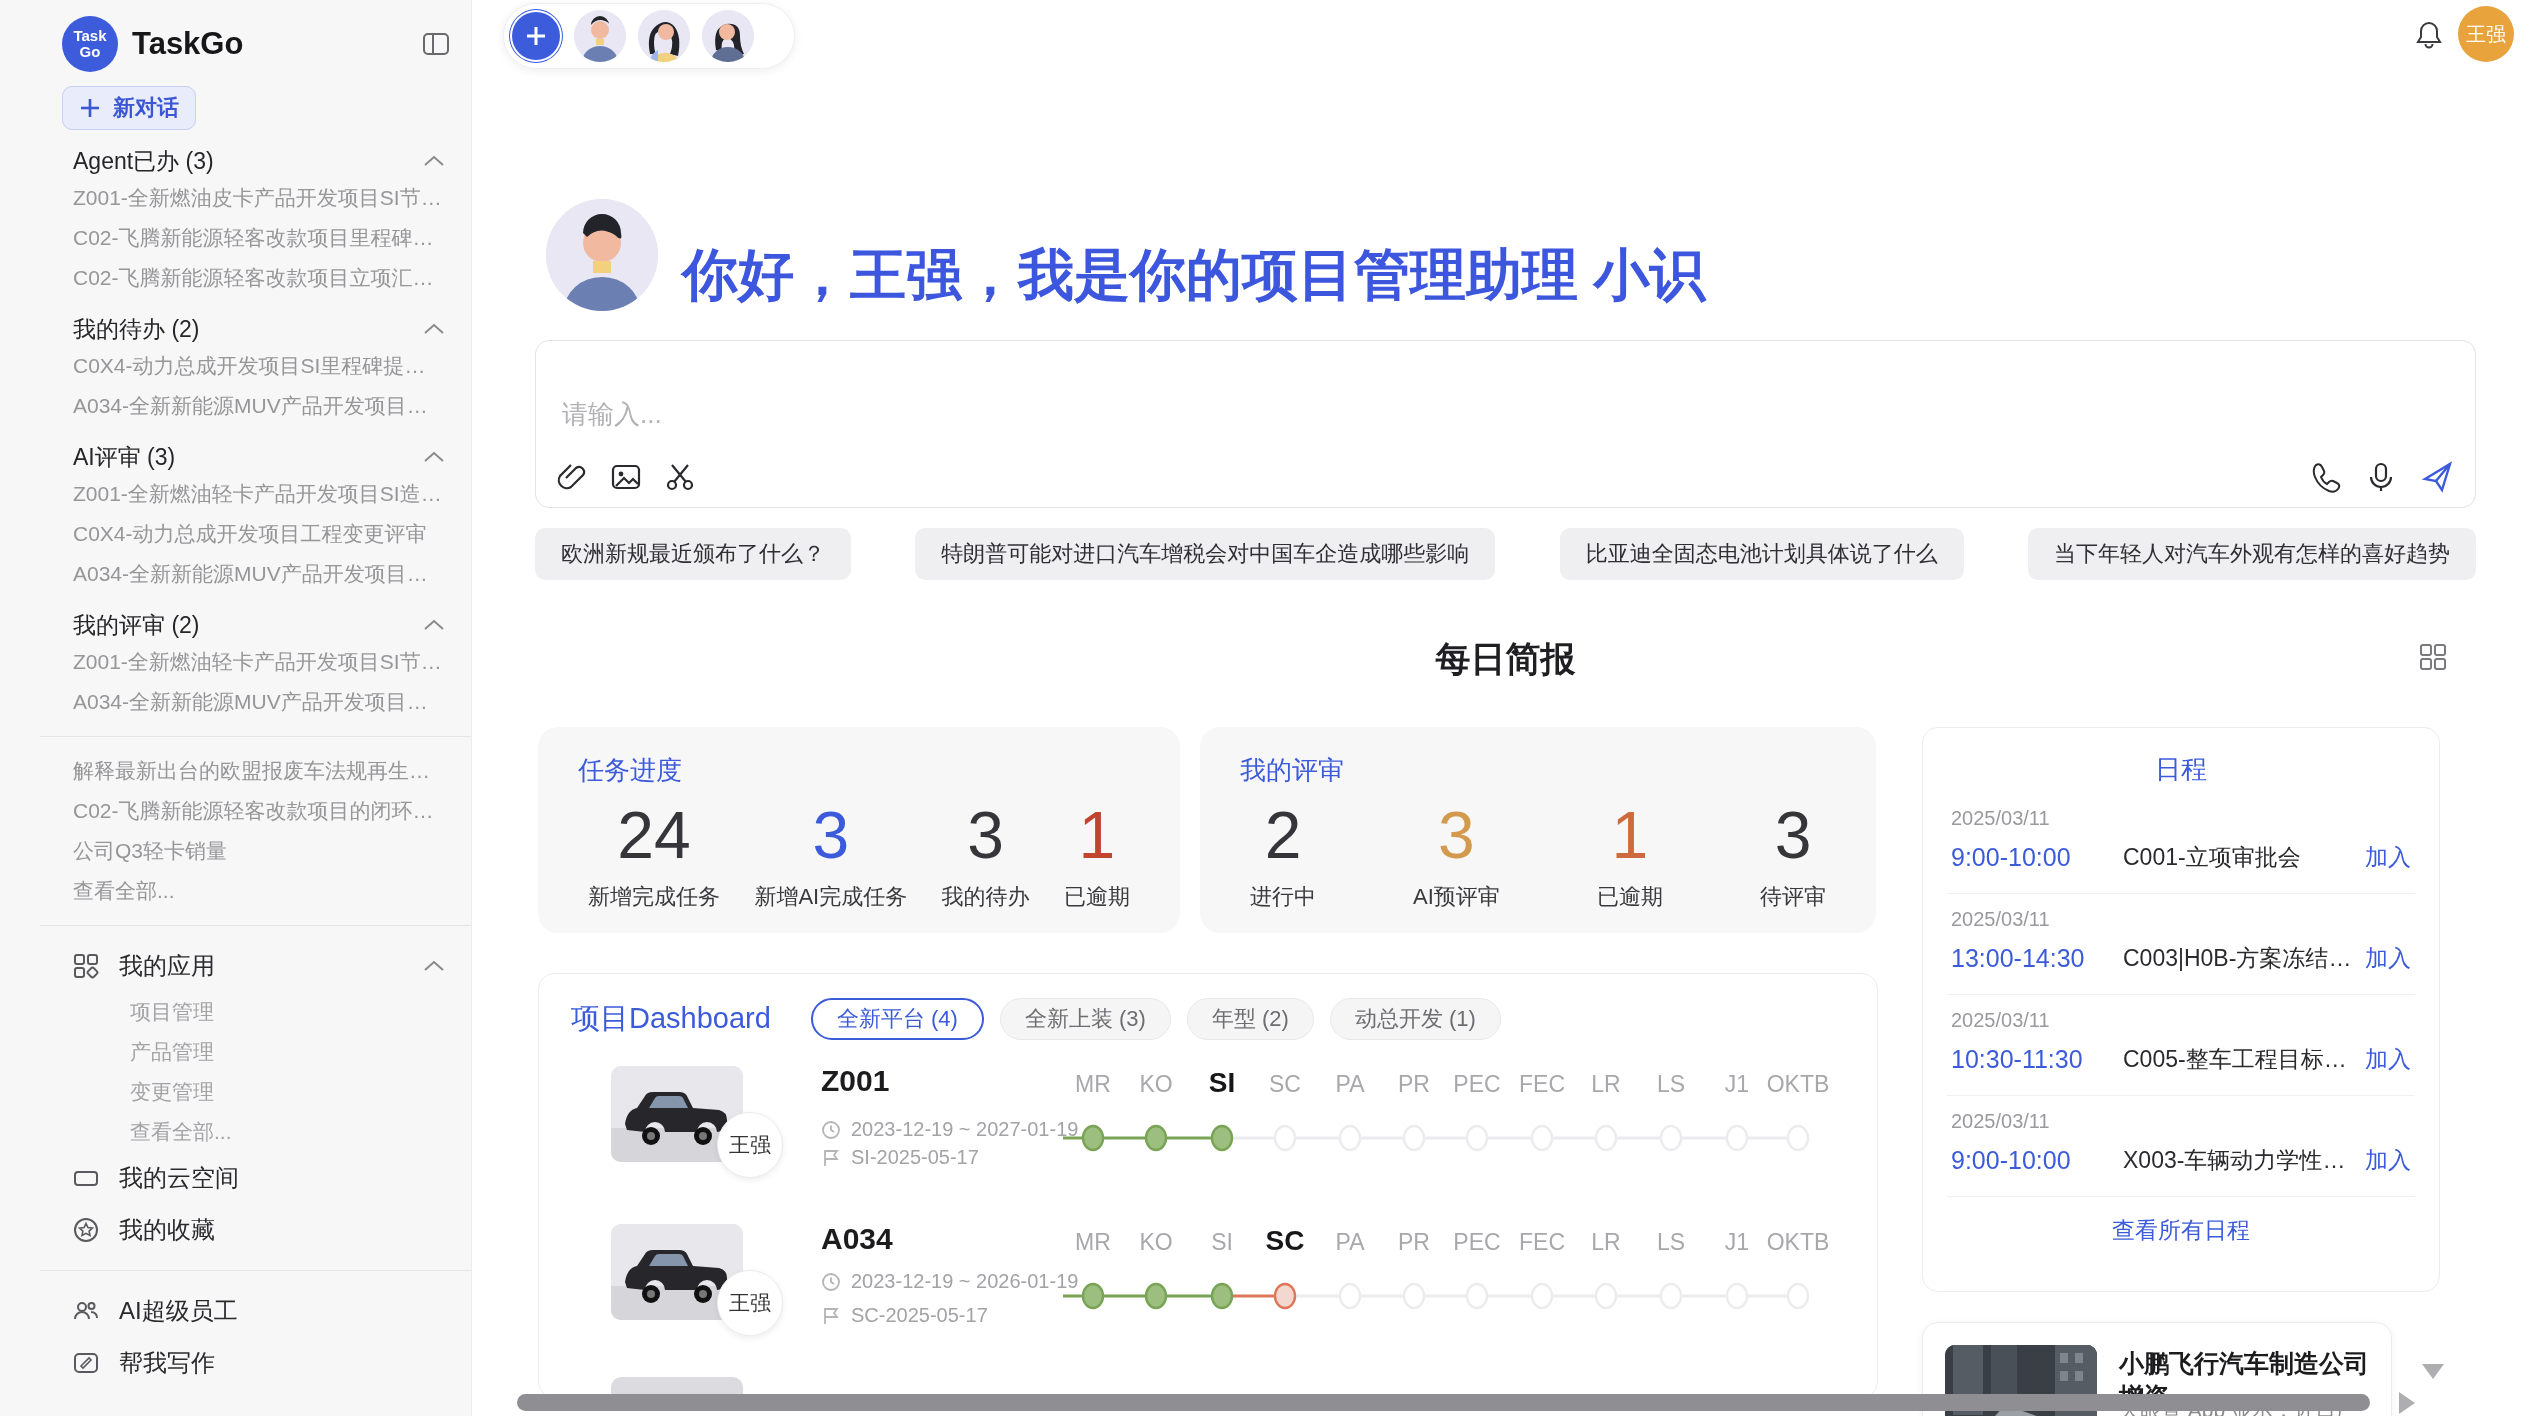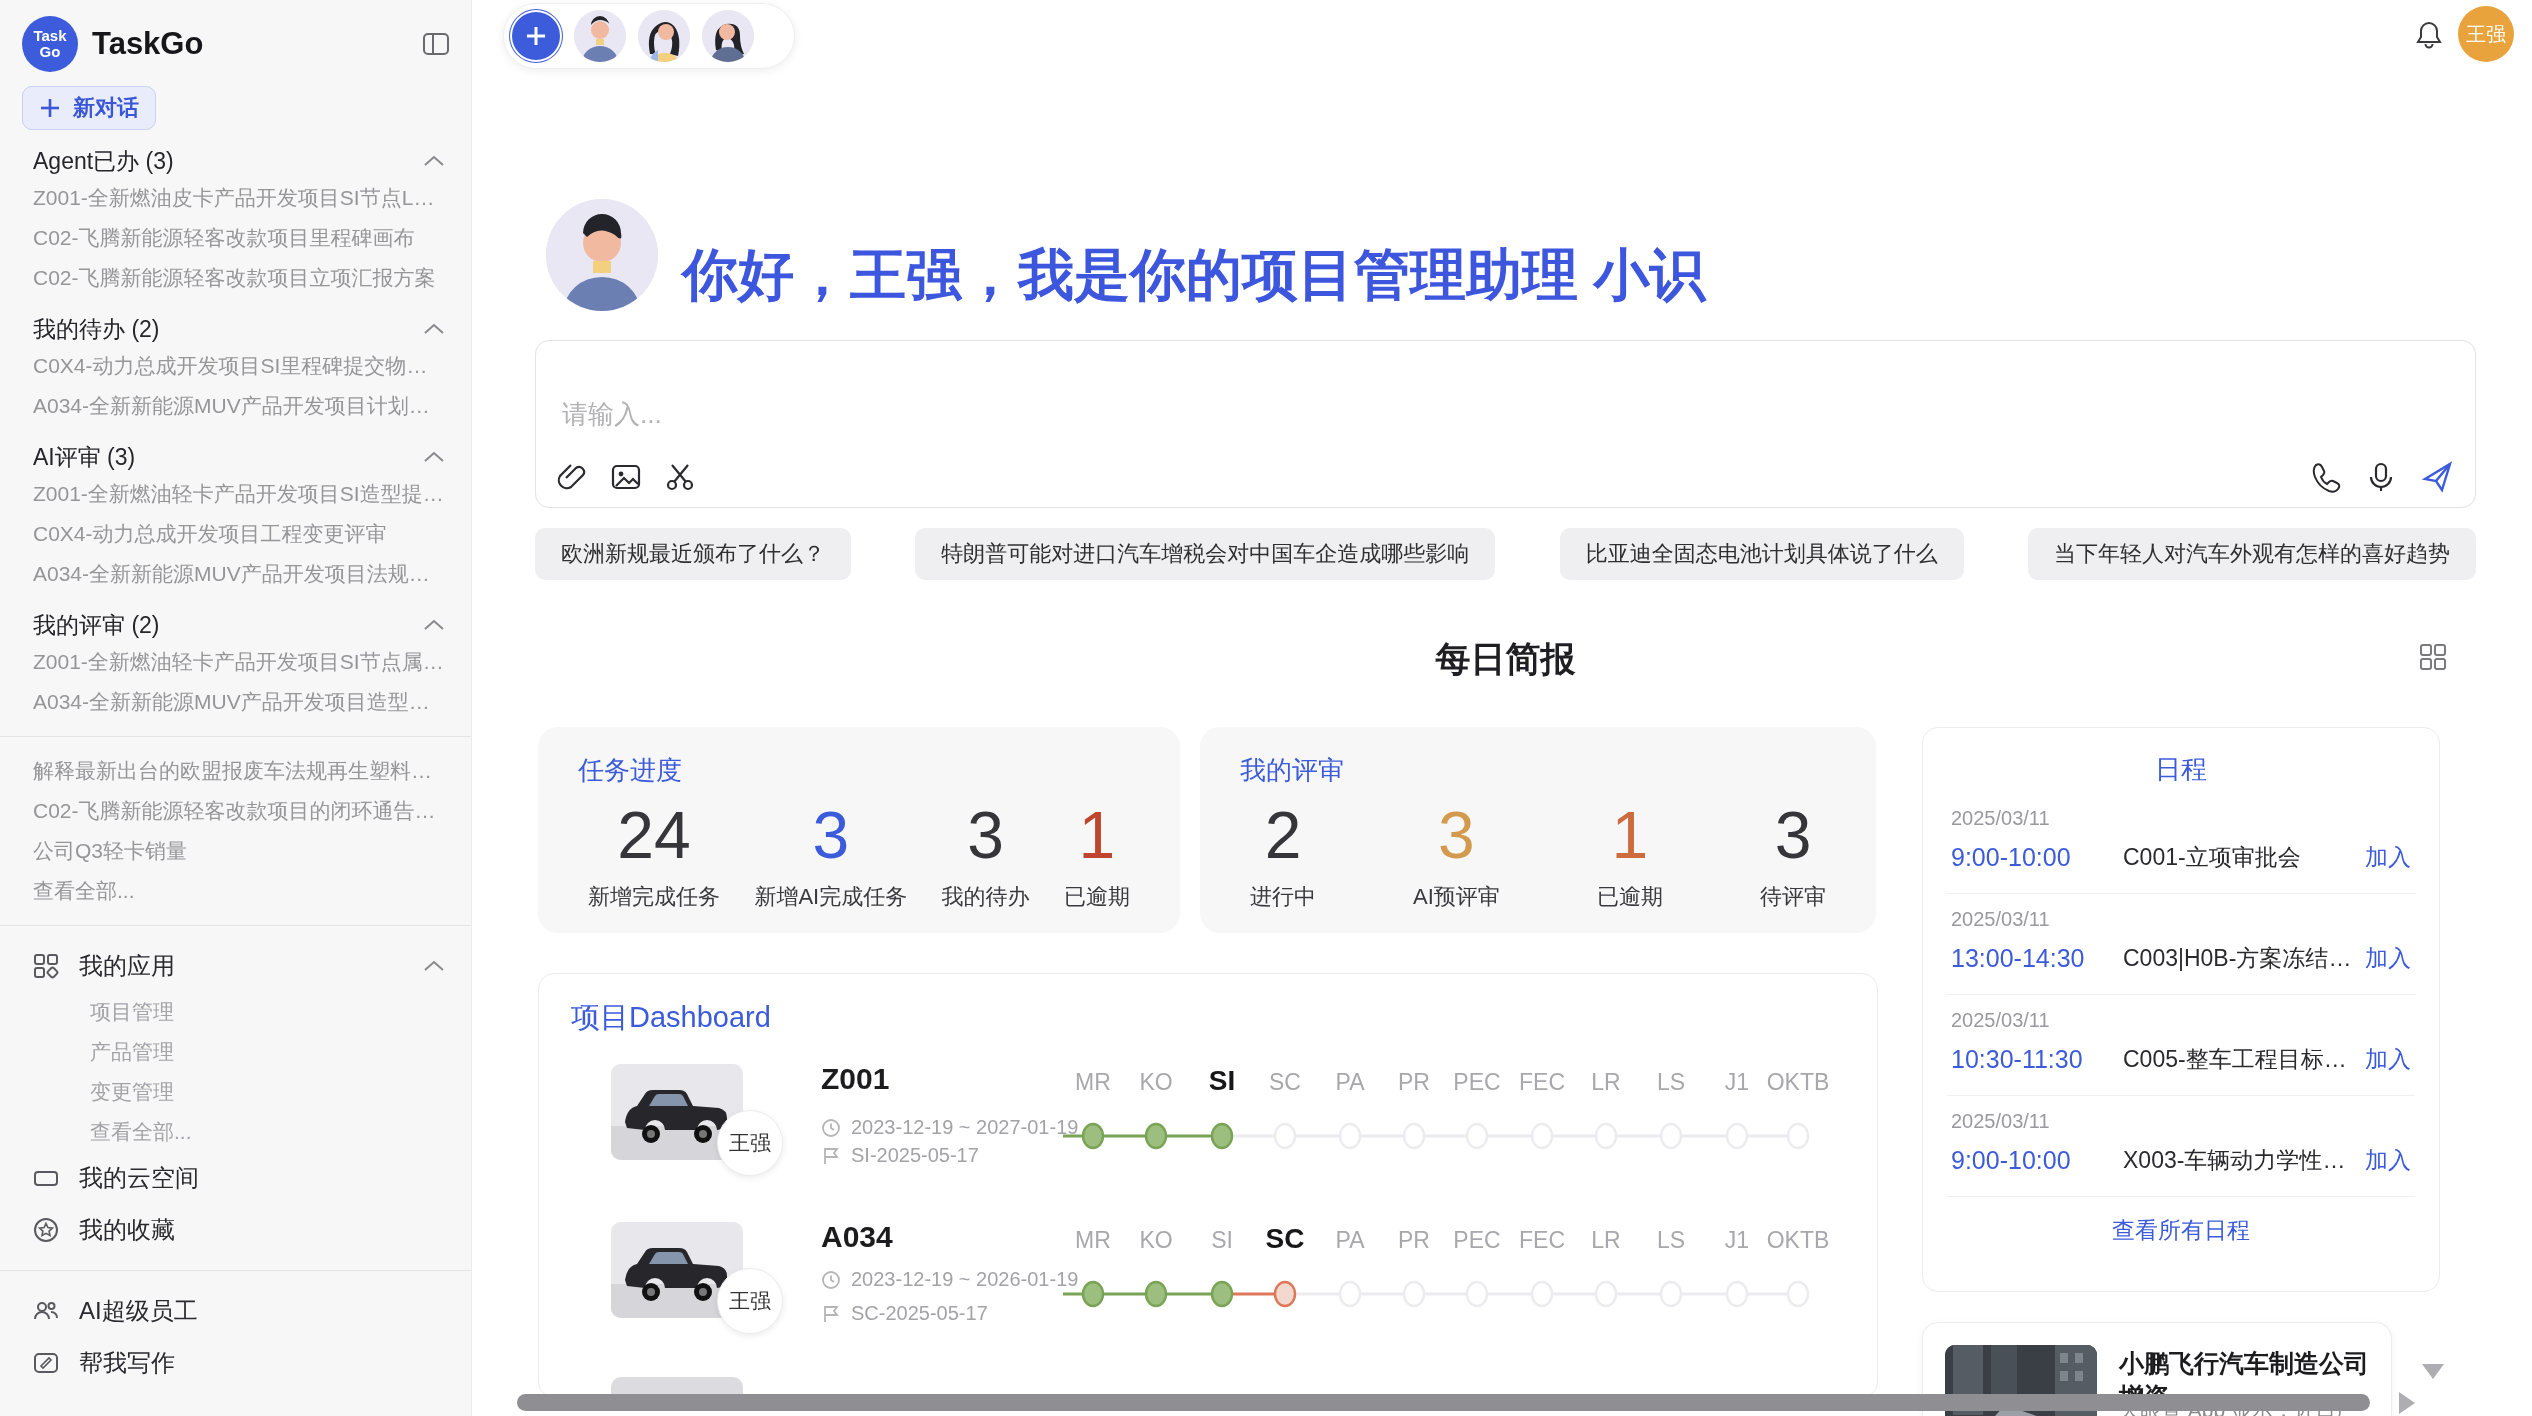--- a/index.html
+++ b/index.html
@@ -1,21 +1,21 @@
 <!DOCTYPE html>
 <html><head>
 <meta charset="utf-8">
 <style>
   * { margin:0; padding:0; box-sizing:border-box; }
   html,body { width:2532px; height:1416px; overflow:hidden; }
   body { font-family:"Liberation Sans","DejaVu Sans",sans-serif; background:#fff; position:relative; color:#222; }
 
   
   #sidebar { position:absolute; left:0; top:0; width:472px; height:1416px;
-    background:#f7f7f8; border-right:1px solid #ececee; overflow:hidden; }
+    background:#f7f7f8; border-right:1px solid #ececee; overflow:hidden;padding-left:40px; }
   .logo-row { display:flex; align-items:center; padding:16px 20px 6px 22px; }
   .logo-circle { width:56px; height:56px; border-radius:50%; background:#3d5cdb; color:#fff;
     display:flex; flex-direction:column; align-items:center; justify-content:center;
     font-size:15px; line-height:16px; font-weight:bold; flex:none; }
   .app-name { font-size:31px; font-weight:bold; color:#17171a; margin-left:14px; flex:1; }
   .collapse-btn { width:30px; height:30px; cursor:pointer; }
   .new-chat { display:flex; align-items:center; gap:12px; margin:8px 20px 8px 22px; height:44px;
     background:#e9ecfb; border:1px solid #c9d0f2; border-radius:10px; padding:0 16px;
     color:#3b57d6; font-size:22px; font-weight:bold; cursor:pointer; width:auto; }
   .section { margin-top:14px; }
@@ -401,20 +401,26 @@
       <div class="stat">
         <div class="num" style="color: rgb(53, 53, 58);">3</div>
         <div class="lbl">待评审</div>
       </div>
     </div>
 </div>
 
 <div class="dash-card">
   <div class="dash-head">
     <div class="dash-title">项目Dashboard</div>
+    <div class="tabs" id="dash-tabs">
+        <div class="tab active">全新平台 (4)</div>
+        <div class="tab">全新上装 (3)</div>
+        <div class="tab">年型 (2)</div>
+        <div class="tab">动总开发 (1)</div>
+      </div>
   </div>
   <div id="proj-rows">
       <div class="proj-row">
         <div class="proj-thumb"><svg viewBox="0 0 132 96" width="132" height="96">
   <rect width="132" height="96" fill="#e8e8ec"></rect>
   <rect y="62" width="132" height="34" fill="#d6d6da"></rect>
   <path d="M14 58 q2 -14 12 -16 l8 -12 q2 -4 8 -4 l26 0 q6 0 8 4 l6 12 l26 2 q8 2 8 10 l0 10 l-10 2 a10 10 0 0 0 -20 0 l-32 0 a10 10 0 0 0 -20 0 l-18 -2z" fill="#26262b"></path>
   <path d="M38 42 l6 -10 q1 -2 4 -2 l20 0 q3 0 4 2 l5 10z" fill="#8595ab"></path>
   <circle cx="40" cy="70" r="9" fill="#111"></circle>
             <circle cx="40" cy="70" r="4" fill="#777"></circle>

